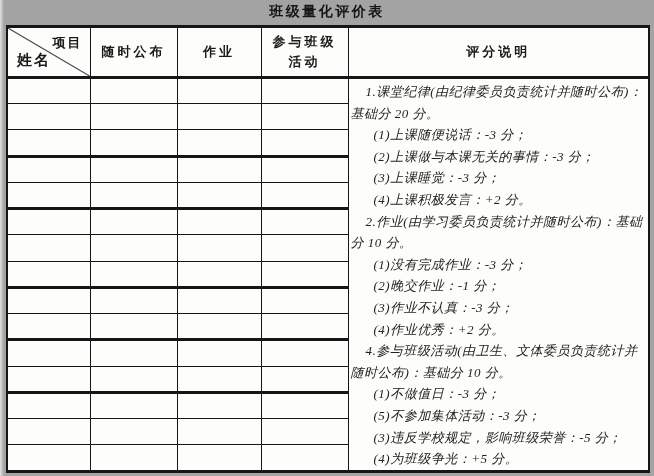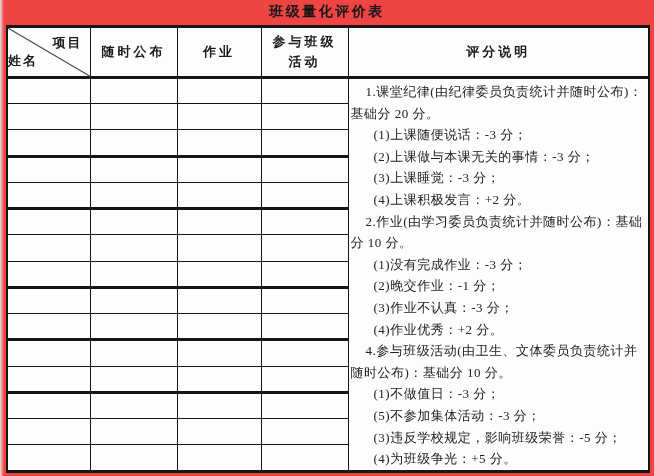--- a/index.html
+++ b/index.html
@@ -3,21 +3,21 @@
 <meta charset="utf-8">
 <style>
   * { margin:0; padding:0; box-sizing:border-box; }
   html,body { width:654px; height:476px; }
   body {
     background:#fdfdfb;
     font-family:"Liberation Sans", sans-serif;
     color:#1c1c1c;
     overflow:hidden;
   }
-  .page { position:relative; width:654px; height:476px; background:#ef4444; }
+  .page { position:relative; width:654px; height:476px; background:#a3a3a3; }
   
   .page::before{
     content:""; position:absolute; left:0; top:0; width:4px; height:100%;
     background:linear-gradient(to right, #e3e3df, rgba(253,253,251,0)); 
   }
   .doc-title {
     position:absolute; top:3px; left:0; width:100%;
     text-align:center; font-size:14px; font-weight:bold;
     letter-spacing:2.5px; color:#161616;
   }
@@ -37,27 +37,28 @@
 
   
   .header-row th {
     height:51px; font-size:13px; letter-spacing:3px;
     text-align:center; vertical-align:middle; color:#1a1a1a;
     font-weight:700; padding:0;
   }
   .diag-cell { position:relative; padding:0; }
   .diag-cell svg { position:absolute; left:0; top:0; width:100%; height:100%; }
   .diag-top { position:absolute; top:6px; right:7px; font-size:13px; letter-spacing:2px;margin-left:32px; }
-  .diag-bottom { position:absolute; bottom:6px; left:0; font-size:13px; letter-spacing:2px; }
+  .diag-bottom { position:absolute; bottom:6px; left:9px; font-size:15px; letter-spacing:2px; }
   .two-line { line-height:20px; }
 
   
   td.scoring-cell {
     vertical-align:top; padding:2px 4px 0 2px;
     font-family:"Liberation Serif", serif;
+    font-style:italic;
     font-size:13px; color:#222;
     letter-spacing:0.5px;
   }
   .score-line { line-height:21.6px; white-space:nowrap; overflow:hidden; }
   .score-line.sec  { text-indent:15px; }
   .score-line.cont { text-indent:0; }
   .score-line.item { text-indent:23px; }
 </style>
 </head>
 <body>

